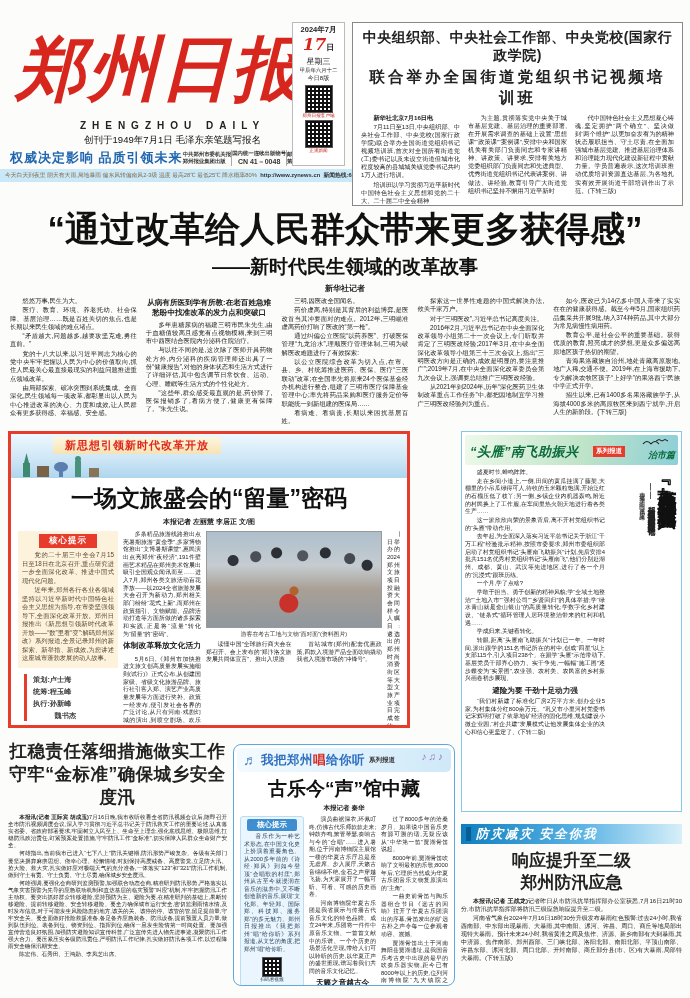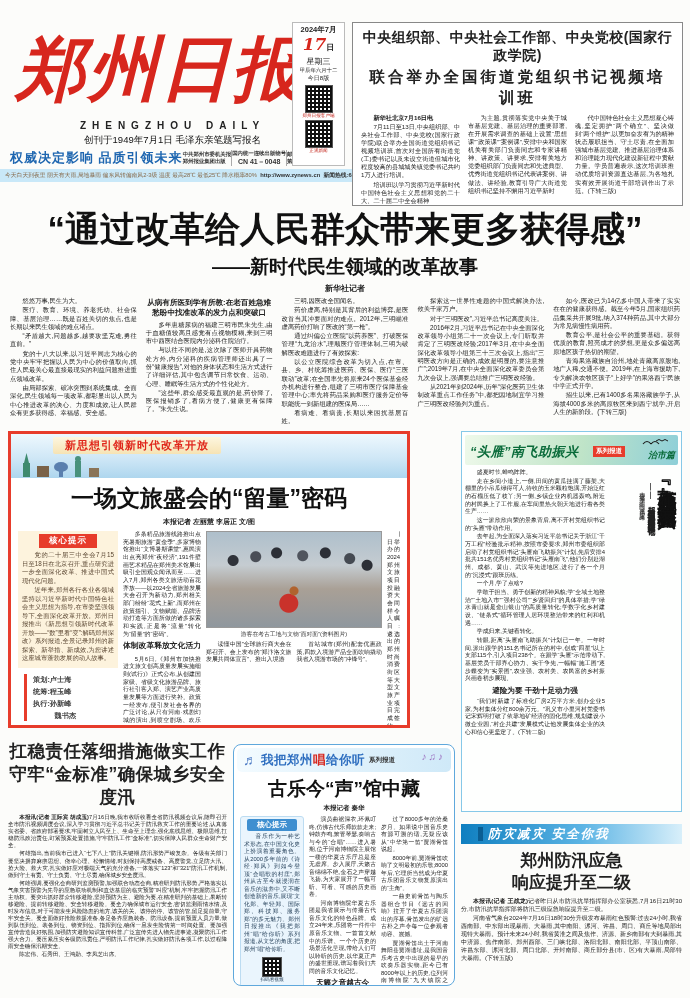--- a/index.html
+++ b/index.html
@@ -118,21 +118,21 @@
   .nf-subhead{font-weight:900;font-size:7.6px;text-indent:0;text-align:center;margin:3px 0 2px;}
   .nf-vert{flex:1;writing-mode:vertical-rl;padding-top:4px;height:332px;overflow:hidden;}
   .nf-vh{font-size:19px;font-weight:900;letter-spacing:1px;line-height:1.15;color:#111;
       font-family:"DejaVu Serif",serif;}
   .nf-vs{font-size:7.6px;font-weight:bold;margin-top:10px;letter-spacing:1px;color:#222;}
   .nf-vb{font-size:5.8px;color:#333;margin-top:14px;letter-spacing:1px;}
 
   
   .fzsec{position:absolute;left:461px;top:824px;width:221px;height:166px;overflow:hidden;}
   .fz-banner{height:20px;background:linear-gradient(90deg,#0f7fc0 0%,#5cb4e4 55%,#d8effa 100%);
-      display:flex;align-items:center;padding-left:17px;}
+      display:flex;align-items:center;padding-left:5px;}
   .fz-block{width:5px;height:14px;background:#0a5e93;margin-right:5px;}
   .fz-banner span{color:#fff;font-weight:900;font-style:italic;font-size:12.5px;letter-spacing:2px;}
   .fz-head{font-size:17px;font-weight:900;text-align:center;line-height:1.3;margin:6px 0 4px;}
   .fz-text{font-size:6px;line-height:1.32;text-align:justify;}
 
   
   .kwsec{position:absolute;left:8px;top:740px;width:219px;height:252px;overflow:hidden;}
   .kw-head{font-size:17.5px;font-weight:900;text-align:center;line-height:1.3;letter-spacing:0.5px;}
   .kw-text{margin-top:6px;font-size:5.6px;line-height:1.26;text-align:justify;height:200px;overflow:hidden;}
 
@@ -361,22 +361,22 @@
       </div>
     </div>
   </div>
 
   <div class="fzsec" data-name="fangzai-section">
     <div class="fz-banner" data-name="fangzai-banner">
       <span class="fz-block" data-name="banner-accent-block"></span>
       <span data-name="fangzai-banner-title">防灾减灾 安全你我</span>
     </div>
     <div class="fz-head" data-name="fangxun-headline">
+      <div>响应提升至二级</div>
       <div>郑州防汛应急</div>
-      <div>响应提升至二级</div>
     </div>
     <div class="fz-text" data-name="fangxun-text">
       <p class="just"><b data-name="fangxun-lead-byline">本报讯(记者 王战龙)</b><span>记者昨日从市防汛抗旱指挥部办公室获悉,7月16日21时30分,市防汛抗旱指挥部将防汛三级应急响应提升至二级。</span></p>
       <div>
           <p class="just">河南省气象台2024年7月16日18时30分升级发布暴雨红色预警:过去24小时,我省西南部、中东部出现暴雨、大暴雨,其中南阳、漯河、许昌、周口、商丘等地局部出现特大暴雨。预计未来24小时,我省黄淮之间及焦作、济源、新乡南部有大到暴雨,其中济源、焦作南部、郑州西部、三门峡北部、洛阳北部、南阳北部、平顶山南部、许昌东部、漯河北部、周口北部、开封南部、商丘部分县(市、区)有大暴雨,局部特大暴雨。(下转五版)</p>
         </div>
     </div>
   </div>
 
   <div class="kwsec" data-name="kangwen-article">

